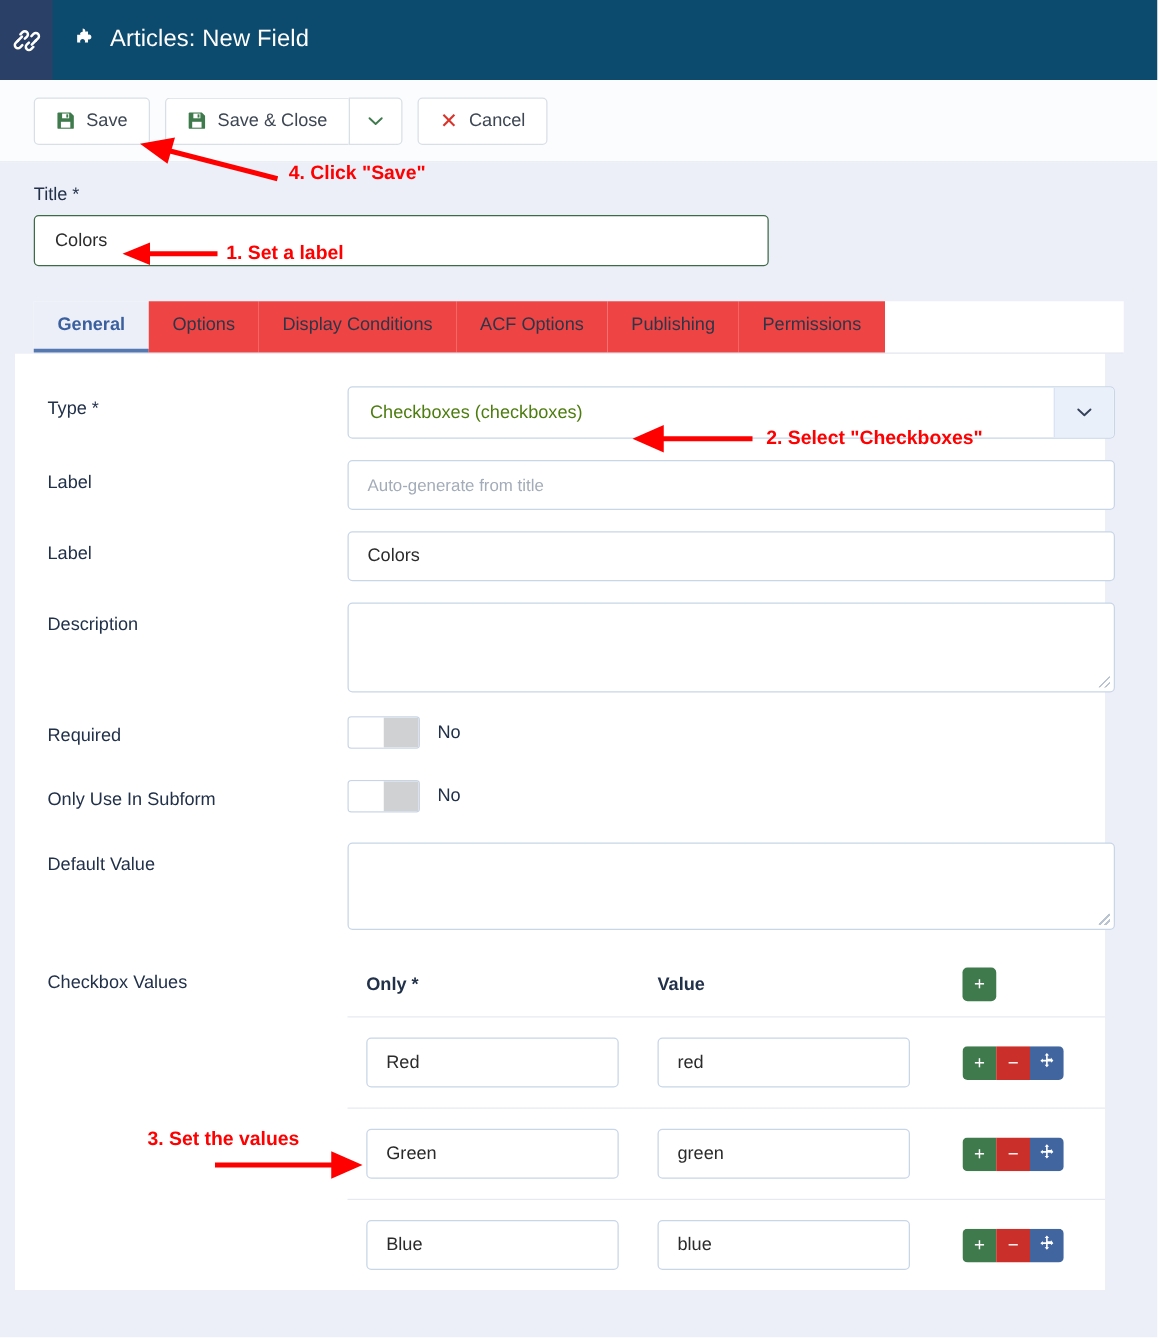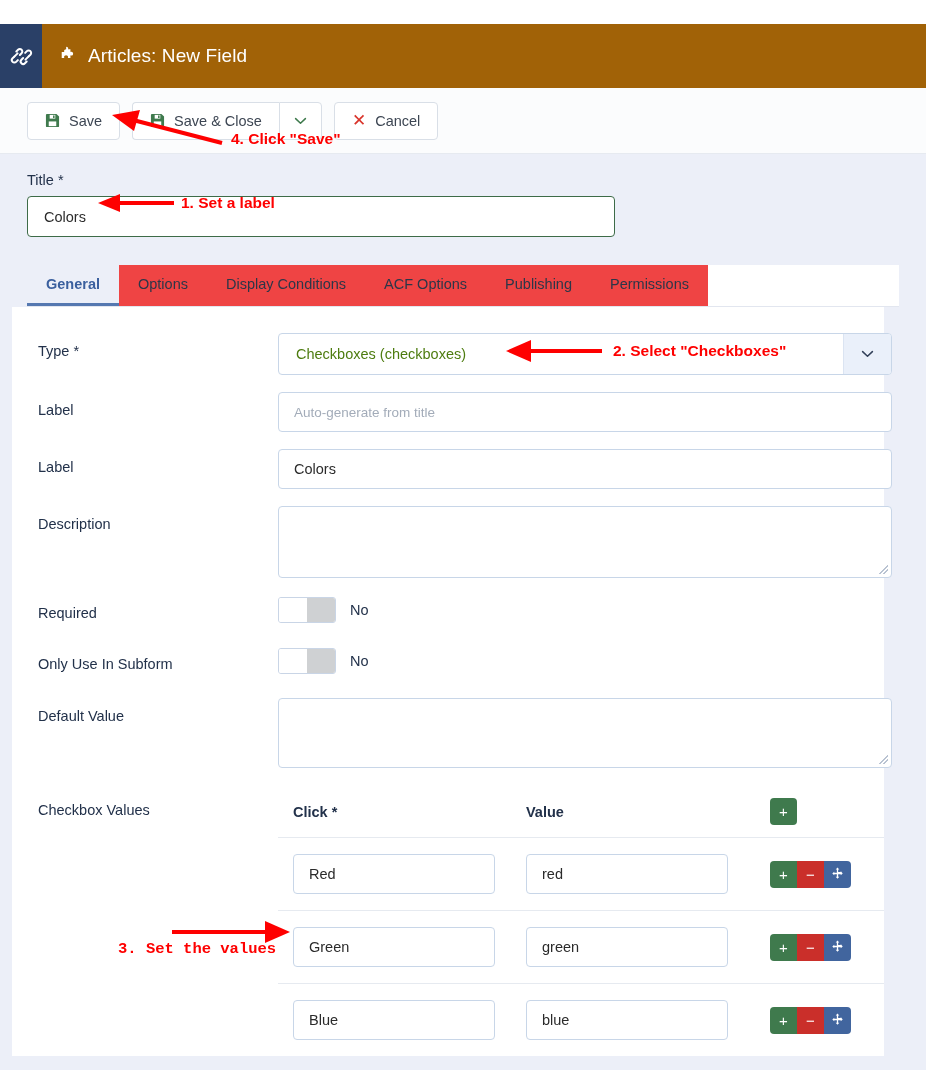--- a/index.html
+++ b/index.html
@@ -11,25 +11,24 @@
     background: #ffffff;
     font-family: "Liberation Sans", sans-serif;
     font-size: 14px;
     color: #22314a;
     position: relative;
   }
 
   
   .topbar {
     height: 64px;
-    background: #a16207;
+    background: #0c4a6e;
     display: flex;
     align-items: center;
     position: relative;
-    margin-top: 24px;
   }
   .brand-tile {
     width: 42px;
     height: 64px;
     background: #2a4067;
     display: flex;
     align-items: center;
     justify-content: center;
     flex: 0 0 42px;
   }
@@ -455,21 +454,21 @@
       <div class="fctrl">
         <div class="ta tall"></div>
       </div>
     </div>
 
     <div class="cbv-row">
       <div class="cbv-label">Checkbox Values</div>
       <div class="cbv-table">
 
         <div class="cbv-head">
-          <div class="col-text">Click *</div>
+          <div class="col-text">Only *</div>
           <div class="col-value">Value</div>
           <div class="col-act">
             <button class="btn-sq bg-green btn-add-head">+</button>
           </div>
         </div>
 
         <div class="cbv-item">
           <div class="slot-text">
             <div class="cell-inp">
               <span>Red</span>
@@ -572,13 +571,13 @@
 
   <g>
     <line x1="172" y1="932" x2="268" y2="932" stroke="#fe0000" stroke-width="4"></line>
     <polygon points="290,932 265,921 265,943" fill="#fe0000"></polygon>
   </g>
 </svg>
 
 <div class="ann" style="left:231px; top:130px;">4. Click "Save"</div>
 <div class="ann" style="left:181px; top:194px;">1. Set a label</div>
 <div class="ann" style="left:613px; top:342px;">2. Select "Checkboxes"</div>
-<div class="ann" style="left:118px; top:940px;font-family:Liberation Mono, monospace;">3. Set the values</div>
+<div class="ann" style="left:118px; top:903px;">3. Set the values</div>
 
 </body></html>

